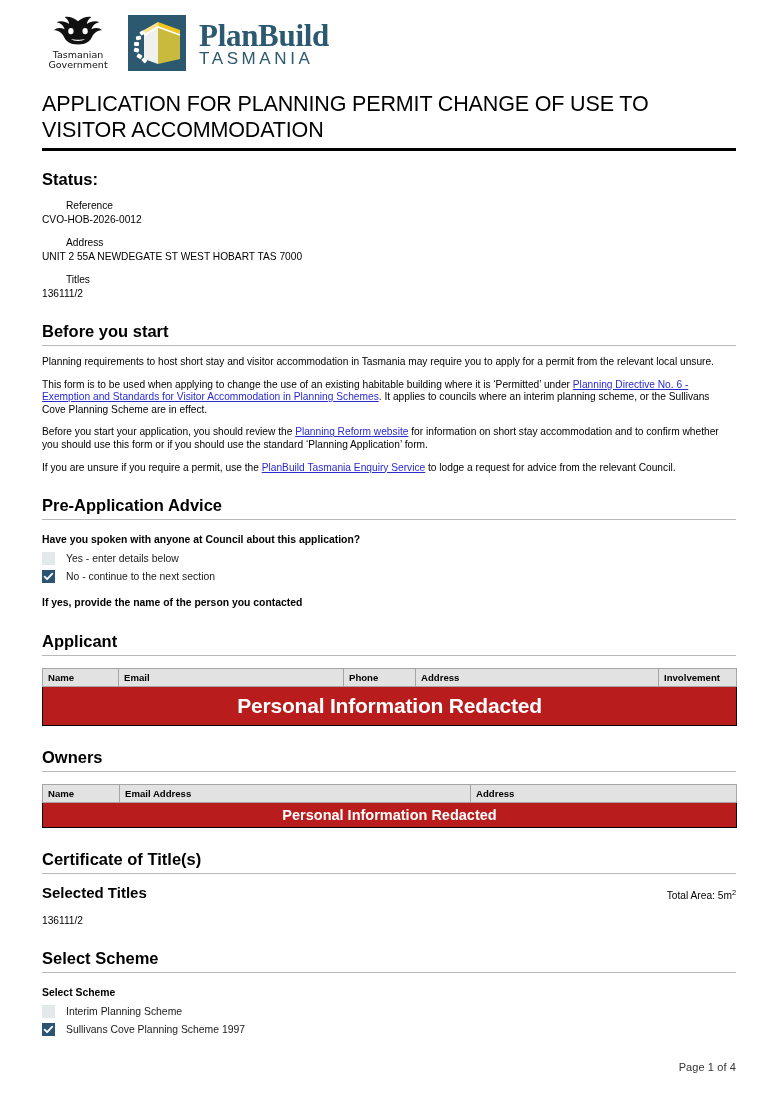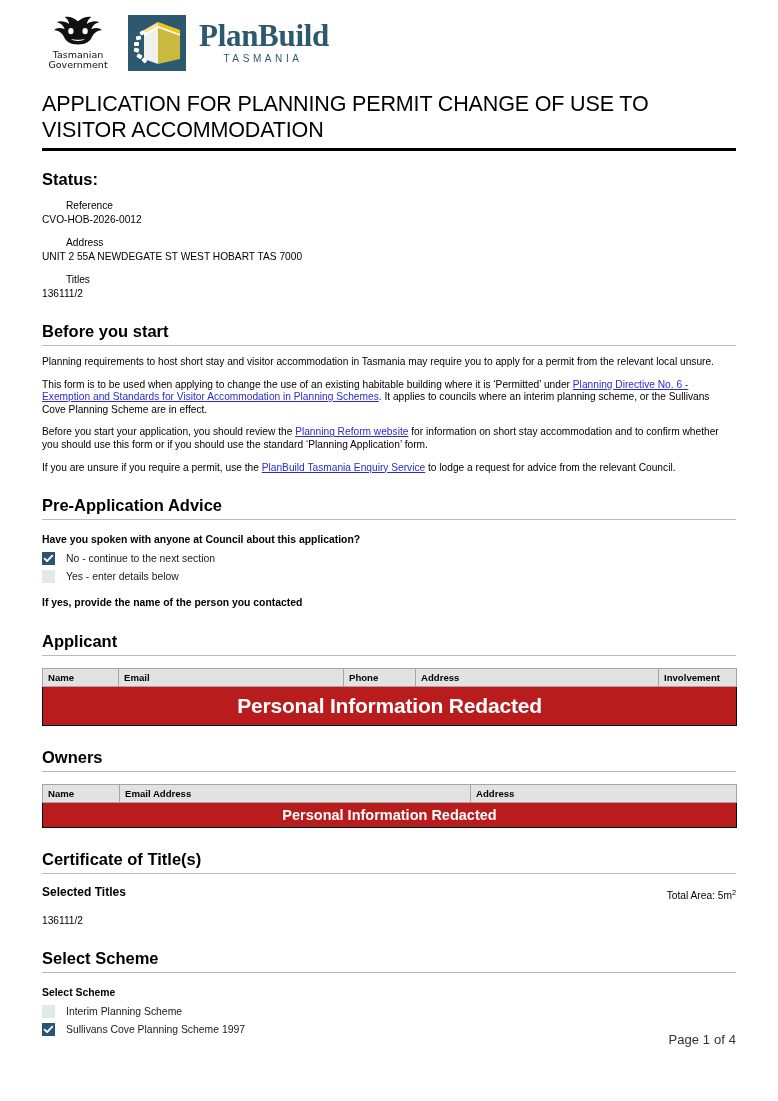--- a/index.html
+++ b/index.html
@@ -55,26 +55,26 @@
     font-family: "Liberation Serif", serif;
     font-size: 31px;
     font-weight: bold;
     color: #2c5870;
     letter-spacing: -0.3px;
     line-height: 31px;
     display: block;
   }
   .pb-word .pb-sub {
     font-family: "Liberation Sans", sans-serif;
-    font-size: 10px;
+    font-size: 17px;
     color: #2c5870;
     letter-spacing: 3.6px;
     line-height: 15px;
     display: block;
-    text-align: center;
+    text-align: left;
     padding-right: 2px;
   }
 
   
   .doc-title {
     font-size: 21.5px;
     font-weight: normal;
     line-height: 25.5px;
     letter-spacing: -0.15px;
     margin-top: 22px;
@@ -190,41 +190,41 @@
   }
 
   
   .cot-row {
     display: flex;
     justify-content: space-between;
     align-items: flex-start;
     margin-top: 12px;
   }
   .cot-left {
-    font-size: 12px;
+    font-size: 15px;
     font-weight: bold;
     line-height: 13px;
   }
   .cot-right {
     font-size: 10.2px;
     line-height: 13px;
   }
   .cot-right sup { font-size: 7.4px; }
   .cot-value {
     font-size: 10.2px;
     line-height: 13px;
     margin-top: 11px;
   }
 
   
   .footer {
     position: absolute;
     right: 42px;
-    top: 1032px;
-    font-size: 13px;
+    top: 1061px;
+    font-size: 11px;
     color: #333;
     letter-spacing: 0.1px;
   }
 </style>
 </head>
 <body>
 
 <div class="page">
   <div class="content">
 
@@ -293,31 +293,31 @@
     <div class="body-p">
       <span>If you are unsure if you require a permit, use the </span><a class="lnk" href="#">PlanBuild Tasmania Enquiry Service</a><span> to lodge a request for advice from the relevant Council.</span>
     </div>
 
     <div class="section-h">Pre-Application Advice</div>
     <div class="section-rule"></div>
 
     <div class="q-label">Have you spoken with anyone at Council about this application?</div>
 
     <div class="cb-row">
+      <span class="cb off"></span>
+      <span class="cb-text">Yes - enter details below</span>
+    </div>
+
+    <div class="cb-row">
       <span class="cb on">
         <svg width="13" height="13" viewBox="0 0 13 13">
           <path d="M2.6 6.7 L5.1 9.2 L10.3 3.7" fill="none" stroke="#ffffff" stroke-width="1.9" stroke-linecap="round" stroke-linejoin="round"></path>
         </svg>
       </span>
       <span class="cb-text">No - continue to the next section</span>
-    </div>
-
-    <div class="cb-row">
-      <span class="cb off"></span>
-      <span class="cb-text">Yes - enter details below</span>
     </div>
 
     <div class="q-label">If yes, provide the name of the person you contacted</div>
 
     <div class="section-h">Applicant</div>
     <div class="section-rule"></div>
 
     <table class="tbl">
       <colgroup>
         <col style="width:76px">

